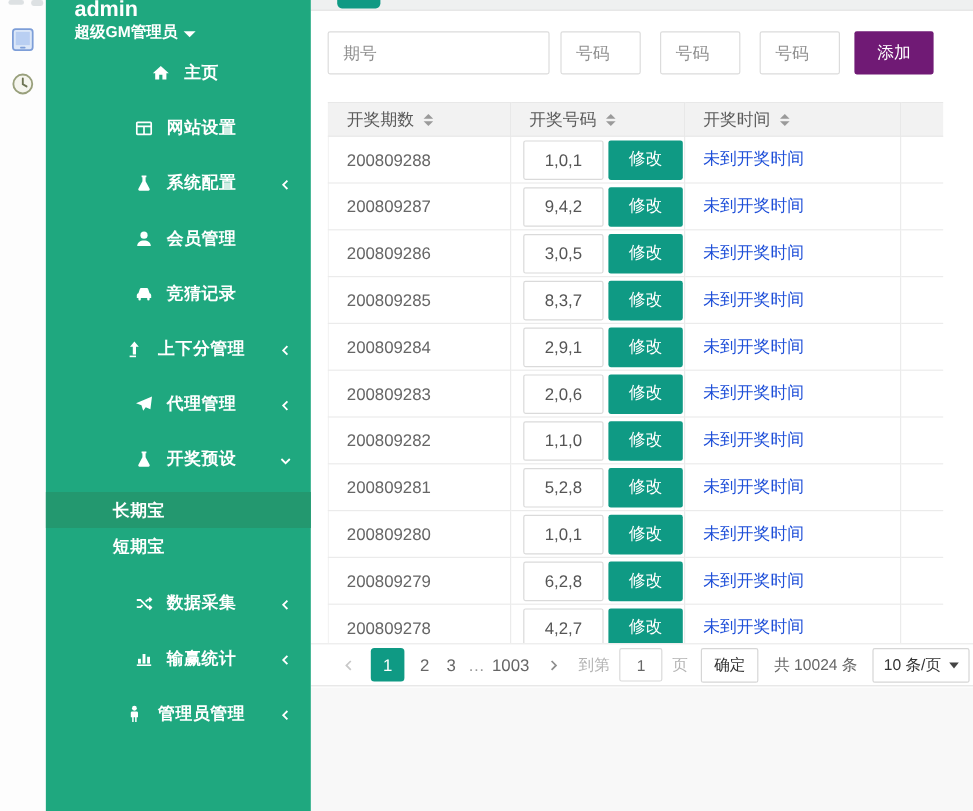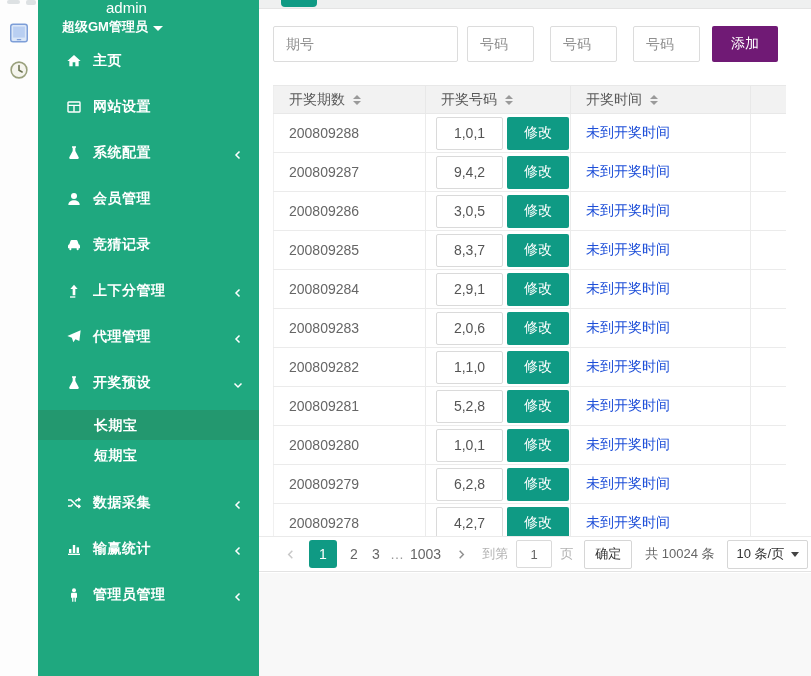--- a/index.html
+++ b/index.html
@@ -11,26 +11,26 @@
   .rail .partial { position:absolute; background:#d2d7d9; border-radius:2px; opacity:.75; }
   .rail .p1 { left:7px; top:0; width:13px; height:4px; }
   .rail .p2 { left:26px; top:0; width:10px; height:5px; }
   .rail .ricon { position:absolute; left:8px; width:22px; height:22px; cursor:pointer; }
   .rail .tablet { top:22px; }
   .rail .clock { top:59px; }
 
   
   .sidebar { position:absolute; left:38px; top:0; width:221px; height:676px; background:#1fa87f; z-index:2; }
   .user { padding:0 0 0 24px; }
-  .uname { color:#fff; font-size:15px; font-weight:normal; line-height:17px; margin-top:-1px;margin-left:44px; }
+  .uname { color:#fff; font-size:18px; font-weight:bold; line-height:17px; margin-top:-1px; }
   .urole { color:#fff; font-size:13px; font-weight:bold; line-height:16px; margin-top:3px; display:flex; align-items:center; cursor:pointer; }
   .urole .caret { width:0; height:0; border-left:5px solid transparent; border-right:5px solid transparent;
     border-top:5px solid #fff; margin-left:5px; margin-top:2px; }
   .menu { position:absolute; top:38px; left:0; width:100%; list-style:none; }
-  .mi { height:46px; display:flex; align-items:center; padding:0 16px 0 27px; position:relative; cursor:pointer; }
+  .mi { height:46px; display:flex; align-items:center; padding:0 16px 0 27px; position:relative; cursor:pointer;justify-content:center; }
   .mi .ico { width:17px; height:17px; flex:0 0 17px; display:flex; align-items:center; justify-content:center; }
   .mi .ico svg { width:16px; height:16px; }
   .mi .lbl { color:#fff; font-size:14px; font-weight:bold; margin-left:11px; letter-spacing:.5px; }
   .mi .chev { position:absolute; right:15px; top:50%; margin-top:-6px; width:12px; height:12px; }
   .submenu { list-style:none; margin:4px 0 10px 0; }
   .smi { height:30px; line-height:30px; padding-left:56px; color:#fff; font-size:14px; font-weight:bold; cursor:pointer; letter-spacing:.5px; }
   .smi.active { background:#23986f; }
 
   
   .main { position:absolute; left:259px; top:0; width:552px; height:676px; background:#fff; }

